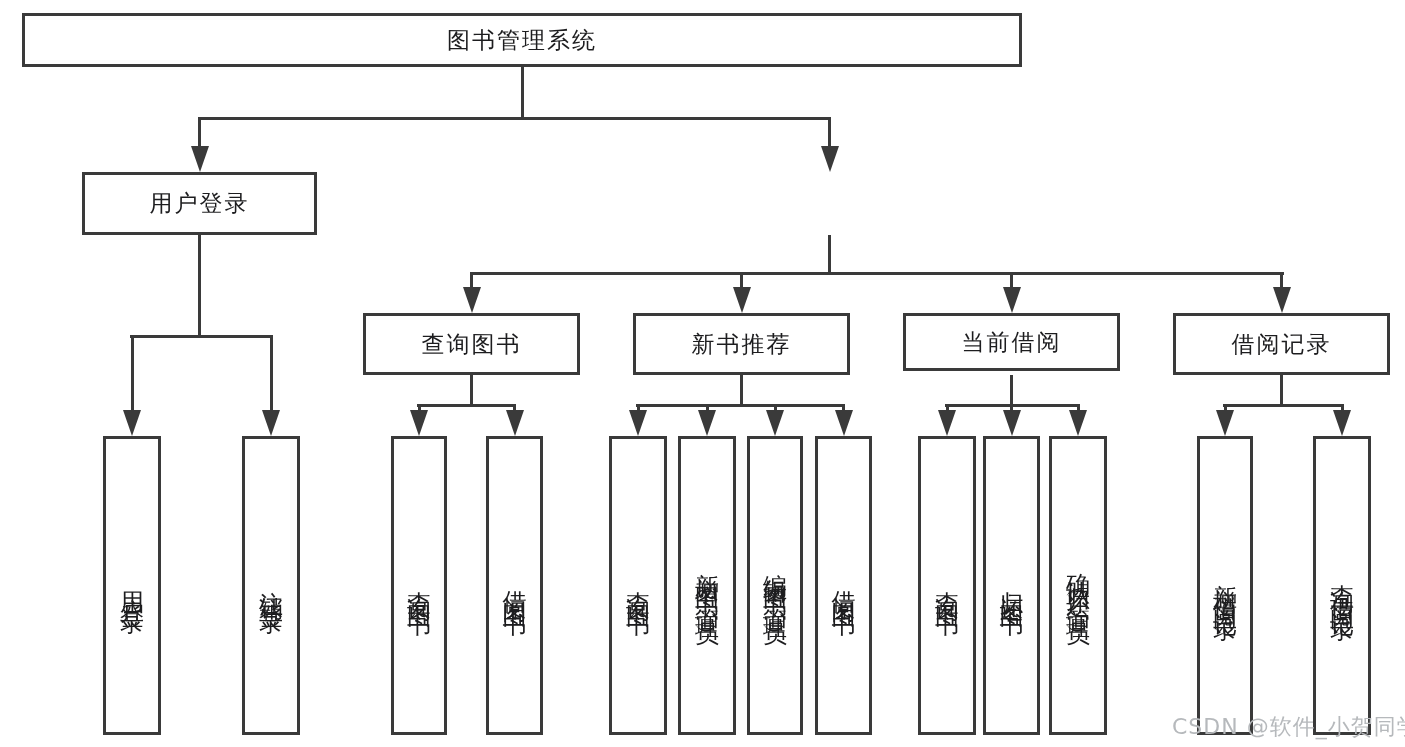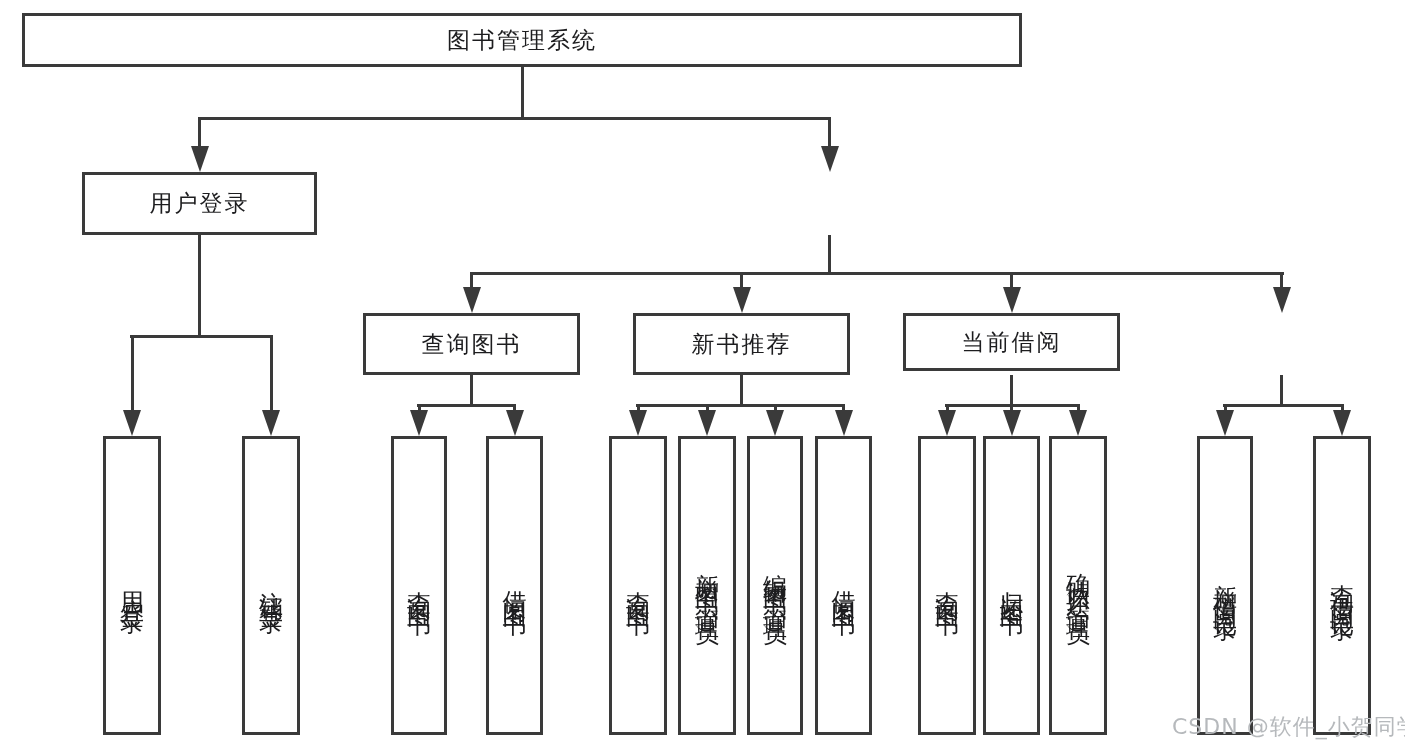--- a/index.html
+++ b/index.html
@@ -72,20 +72,23 @@
   </div>
 
   <div class="box" style="left:363px;top:313px;width:217px;height:62px;">
     <span class="hlabel">查询图书</span>
   </div>
   <div class="box" style="left:633px;top:313px;width:217px;height:62px;">
     <span class="hlabel">新书推荐</span>
   </div>
   <div class="box" style="left:903px;top:313px;width:217px;height:58px;">
     <span class="hlabel">当前借阅</span>
+  </div>
+  <div class="box" style="left:1173px;top:313px;width:217px;height:62px;">
+    <span class="hlabel">借阅记录</span>
   </div>
 
   <div class="box leaf" style="left:103px;top:436px;width:58px;height:299px;">
     <span class="vlabel">用户登录</span>
   </div>
   <div class="box leaf" style="left:242px;top:436px;width:58px;height:299px;">
     <span class="vlabel">注销登录</span>
   </div>
 
   <div class="box leaf" style="left:391px;top:436px;width:56px;height:299px;">

